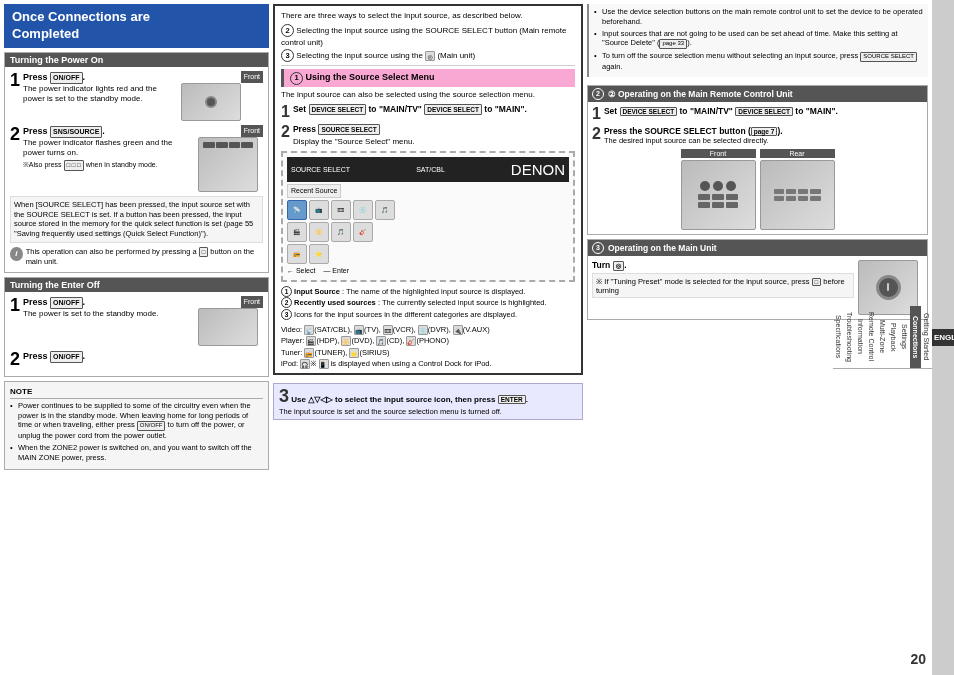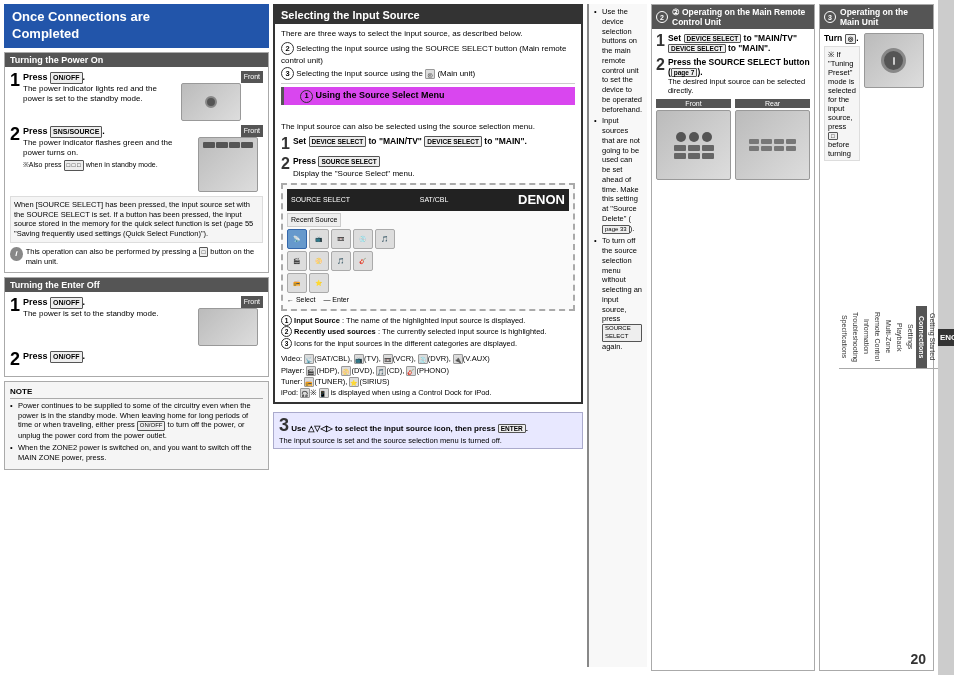--- a/index.html
+++ b/index.html
@@ -185,25 +185,25 @@
       font-weight: bold;
     }
 
     .input-source-content {
       padding: 4px 6px;
       font-size: 8px;
       line-height: 1.4;
     }
 
     .subsection-title {
-      background: #d946ef;
-      padding: 2px 16px;
+      background: #f9a8d4;
+      padding: 2px 6px;
       font-weight: bold;
       font-size: 9px;
-      margin: 3px 0 16px 0;
+      margin: 3px 0 2px 0;
       border-left: 3px solid #555;
     }
 
     .menu-box {
       border: 2px dashed #aaa;
       padding: 4px;
       margin: 4px 0;
       background: #fafafa;
     }
 
@@ -428,21 +428,20 @@
             <li>Power continues to be supplied to some of the circuitry even when the power is in the standby mode. When leaving home for long periods of time or when traveling, either press <span class="kbd-box" style="font-size:6px;">ON/OFF</span> to turn off the power, or unplug the power cord from the power outlet.</li>
             <li>When the ZONE2 power is switched on, and you want to switch off the MAIN ZONE power, press.</li>
           </ul>
         </div>
 
       </div>
 
       <div style="width:310px;display:flex;flex-direction:column;gap:4px;">
 
         <div class="input-source-box">
-          <div class="input-source-title">Selecting the Input Source</div>
           <div class="input-source-content">
 
             <p style="margin-bottom:3px;">There are three ways to select the input source, as described below.</p>
 
             <div style="font-size:8px;line-height:1.5;">
               <div><span class="circled-number">2</span> Selecting the input source using the SOURCE SELECT button (Main remote control unit)</div>
               <div><span class="circled-number">3</span> Selecting the input source using the <span class="small-icon">◎</span> (Main unit)</div>
             </div>
 
             <hr class="section-divider">
@@ -465,21 +464,21 @@
               <div style="flex:1;">
                 <div class="bold-instruction">Press <span class="kbd-box" style="font-size:6.5px;">SOURCE SELECT</span></div>
                 <div style="font-size:8px;">Display the "Source Select" menu.</div>
               </div>
             </div>
 
             <div class="menu-box">
               <div style="display:flex;justify-content:space-between;align-items:center;background:#222;color:#fff;padding:2px 4px;font-size:7px;margin-bottom:2px;">
                 <span>SOURCE SELECT</span>
                 <span>SAT/CBL</span>
-                <span style="font-weight:bold;font-size:13px;">DENON</span>
+                <span style="font-weight:normal;font-size:15px;">DENON</span>
               </div>
               
               <div style="background:#eee;border:1px solid #ccc;padding:1px 3px;font-size:7px;margin-bottom:2px;display:inline-block;">Recent Source</div>
               
               
               <div style="display:flex;gap:2px;margin-bottom:2px;">
                 <div style="width:20px;height:20px;background:#6699cc;border:1px solid #3366aa;border-radius:2px;display:flex;align-items:center;justify-content:center;font-size:6px;color:#fff;">📡</div>
                 <div style="width:20px;height:20px;background:#ddd;border:1px solid #aaa;border-radius:2px;display:flex;align-items:center;justify-content:center;font-size:6px;">📺</div>
                 <div style="width:20px;height:20px;background:#ddd;border:1px solid #aaa;border-radius:2px;display:flex;align-items:center;justify-content:center;font-size:6px;">📼</div>
                 <div style="width:20px;height:20px;background:#ddd;border:1px solid #aaa;border-radius:2px;display:flex;align-items:center;justify-content:center;font-size:6px;">💿</div>
@@ -519,21 +518,21 @@
         </div>
 
         <div class="source-step3">
           <span class="op-step-num" style="font-size:18px;font-weight:bold;">3</span>
           <span> Use △▽◁▷ to select the input source icon, then press <span class="kbd-box" style="font-size:6.5px;">ENTER</span>.</span>
           <div style="font-size:7.5px;font-weight:normal;margin-top:2px;">The input source is set and the source selection menu is turned off.</div>
         </div>
 
       </div>
 
-      <div style="flex:1;display:flex;flex-direction:row;gap:4px;">
+      <div style="flex:1;display:flex;flex-direction:column;gap:4px;">
 
         <div class="top-note">
           <ul class="bullet-list">
             <li>Use the device selection buttons on the main remote control unit to set the device to be operated beforehand.</li>
             <li>Input sources that are not going to be used can be set ahead of time. Make this setting at "Source Delete" (<span class="kbd-box" style="font-size:6px;">page 33</span>).</li>
             <li>To turn off the source selection menu without selecting an input source, press <span class="kbd-box" style="font-size:6px;">SOURCE SELECT</span> again.</li>
           </ul>
         </div>
 
         <div class="section-box">

